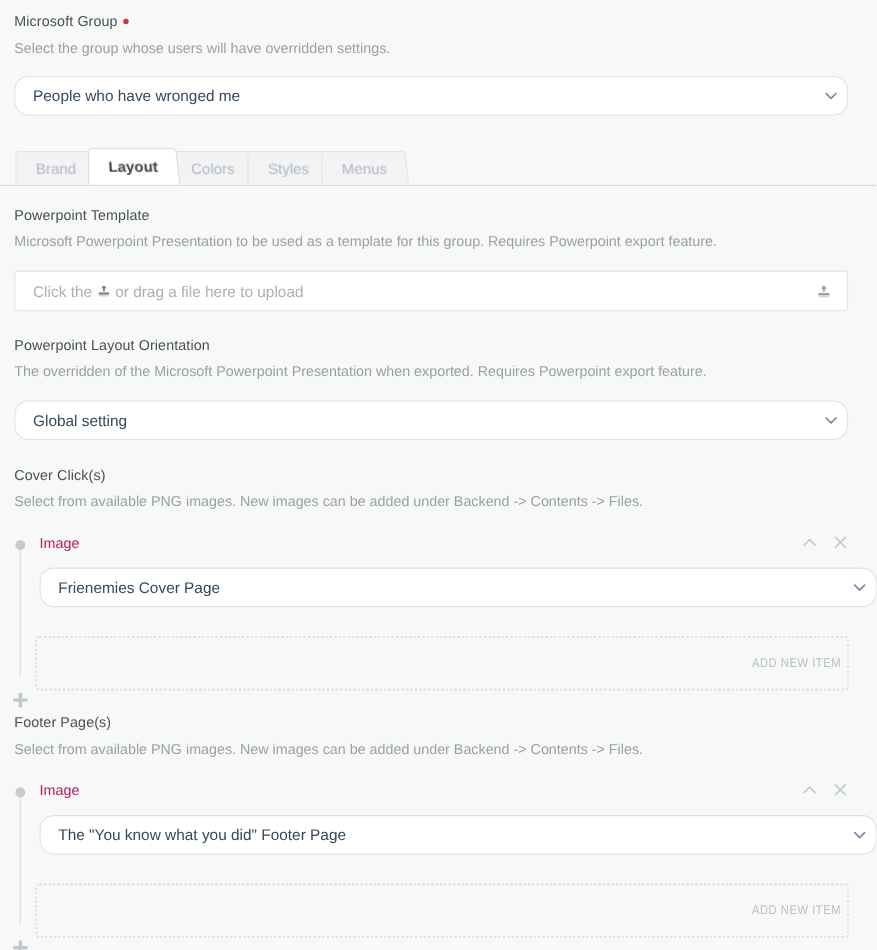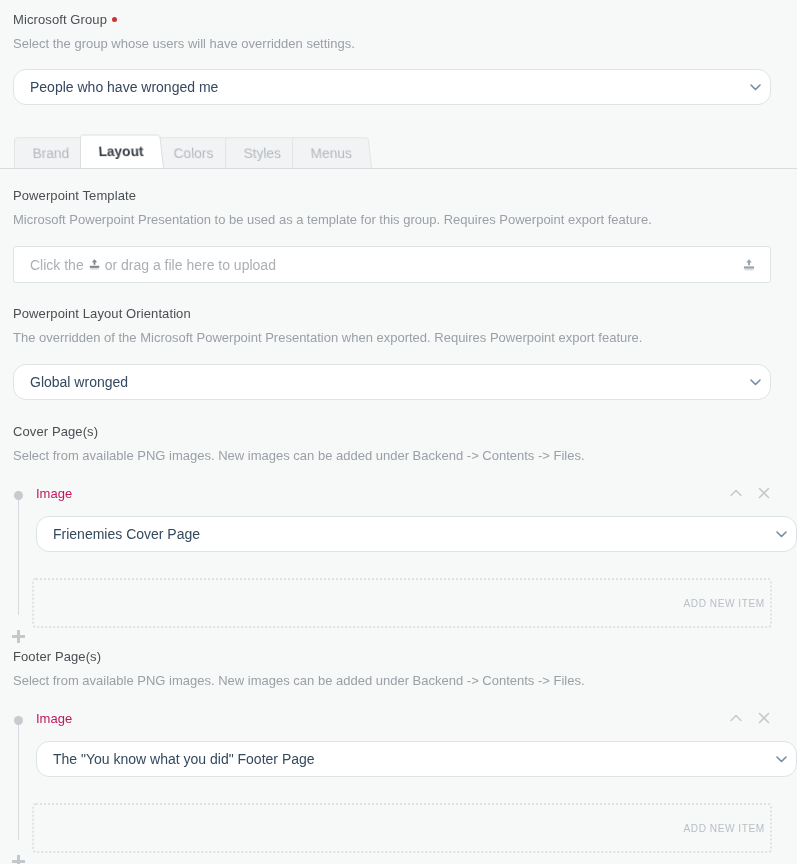--- a/index.html
+++ b/index.html
@@ -269,32 +269,32 @@
         </span>
       </div>
     </div>
   </div>
 
   <div style="position:absolute;left:0;top:306px;right:0;">
     <div class="field-label">Powerpoint Layout Orientation</div>
     <div class="field-help">The overridden of the Microsoft Powerpoint Presentation when exported. Requires Powerpoint export feature.</div>
     <div style="padding:18px 26px 0 13px;">
       <div class="select-box">
-        <div class="select-value">Global wronged</div>
+        <div class="select-value">Global setting</div>
         <div class="chev">
           <svg width="11" height="7" viewBox="0 0 11 7">
               <path d="M1 1l4.5 4.5L10 1" fill="none" stroke="currentColor" stroke-width="1.6" stroke-linecap="round" stroke-linejoin="round"></path>
             </svg>
         </div>
       </div>
     </div>
   </div>
 
   <div style="position:absolute;left:0;top:424px;right:0;">
-    <div class="field-label">Cover Page(s)</div>
+    <div class="field-label">Cover Click(s)</div>
     <div class="field-help">Select from available PNG images. New images can be added under Backend -&gt; Contents -&gt; Files.</div>
     <div class="repeater" style="margin-top:19px;height:150px;">
       <div class="rail" style="height:120px;"></div>
       <div class="rail-dot"></div>
       <div class="rail-plus" style="top:145px;">
         <svg width="19" height="19" viewBox="0 0 19 19">
             <path d="M8 2h3v5h5v3h-5v5H8v-5H3V7h5V2z" fill="currentColor"></path>
           </svg>
       </div>
 

